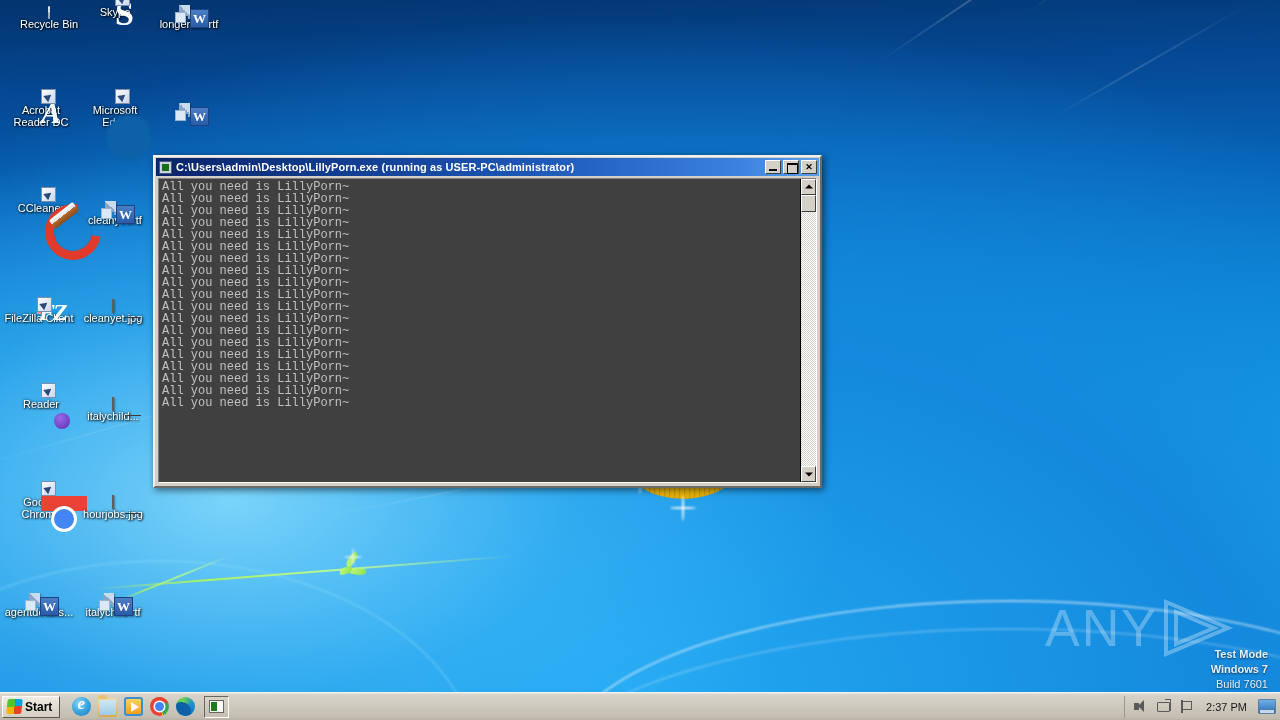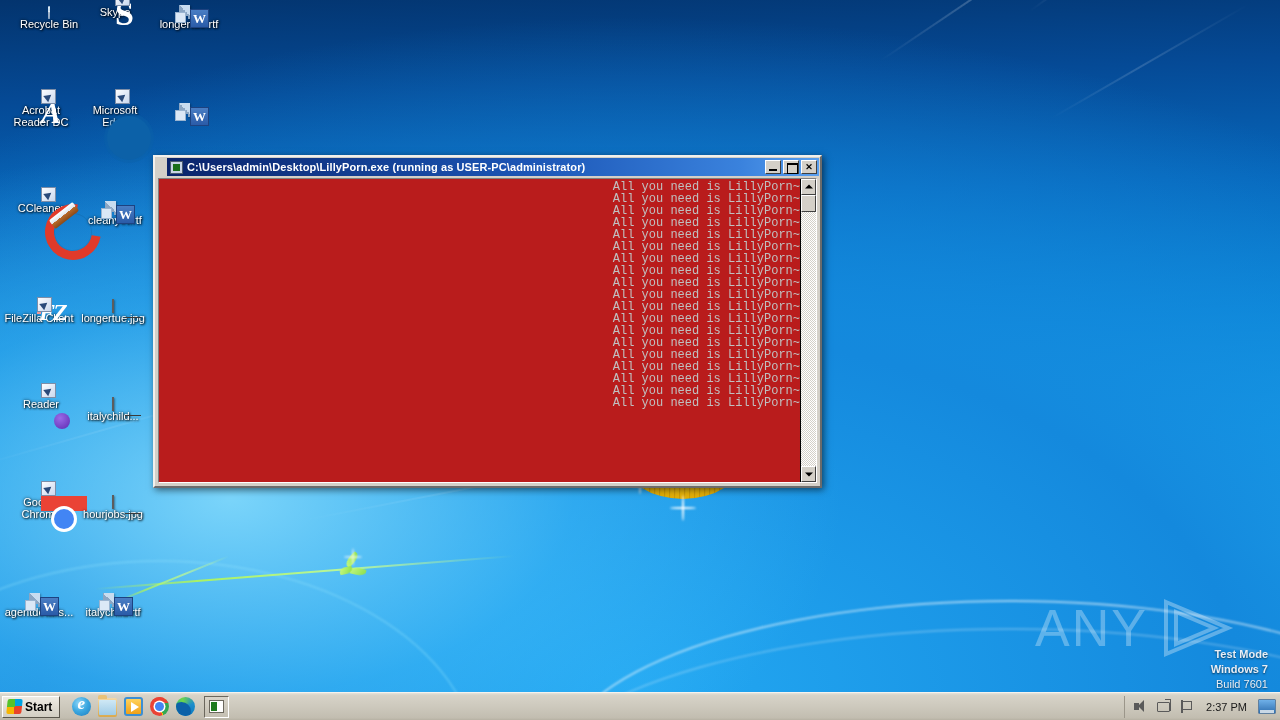--- a/index.html
+++ b/index.html
@@ -169,21 +169,21 @@
 
   
   #console-window{
     position:absolute; left:153px; top:155px; width:669px; height:333px;
     background:#d4d0c8;
     border:2px solid;
     border-color:#f2f0ec #6b6b6b #6b6b6b #f2f0ec;
     box-shadow:2px 2px 7px rgba(0,0,0,.55);
   }
   #titlebar{
-    height:18px; margin:1px 1px 0 12px;
+    height:18px; margin:1px 1px 0 1px;
     background:linear-gradient(90deg,#0a246a 0%,#1b55b5 55%,#3a82dd 88%,#5aa0ef 100%);
     display:flex; align-items:center; padding:0 2px 0 3px;
   }
   #title-icon{
     width:13px;height:13px; margin-right:4px; flex:0 0 auto;
     background:#c8d4e4; border:1px solid #4a5a70; position:relative;
   }
   #title-icon::after{ content:""; position:absolute; left:2px; top:2px; width:7px; height:7px; background:#1a6e1a;}
   #title-text{
     flex:1 1 auto; color:#fff; font-size:11px; font-weight:bold; white-space:nowrap; overflow:hidden;
@@ -197,21 +197,21 @@
   }
   .tbtn::after{ content:""; position:absolute; color:#000; font-size:9px; line-height:12px;
     left:0; right:0; text-align:center; font-family:"Liberation Sans",sans-serif;}
   .tbtn.min::after{ content:""; position:absolute; left:3px; bottom:2px; width:8px; height:2px; background:#000;}
   .tbtn.max::after{ content:""; position:absolute; left:3px; top:2px; width:9px; height:8px; border:1px solid #000; border-top-width:2px;}
   .tbtn.cls::after{ content:"✕"; font-size:9px; font-weight:bold;}
 
   #console-body{
     position:absolute; left:3px; top:21px; right:3px; bottom:3px;
     border:1px solid; border-color:#808080 #ffffff #ffffff #808080;
-    background:#b91c1c; display:flex;text-align:right;
+    background:#404040; display:flex;
   }
   #console-text{
     flex:1 1 auto; overflow:hidden;
     font-family:"Liberation Mono","DejaVu Sans Mono",monospace;
     font-size:12px; line-height:12px;
     color:#c0c0c0; padding:2px 0 0 3px; white-space:pre;
     letter-spacing:0px;
   }
   #console-text div{ height:12px;}
   #scrollbar{
@@ -233,21 +233,21 @@
     background-size:2px 2px; background-position:0 0,1px 1px; position:relative;}
   #sb-thumb{ position:absolute; left:0; top:0; width:100%; height:17px; background:#d4d0c8;
     border:1px solid; border-color:#ffffff #404040 #404040 #ffffff;}
 
   
   #anyrun{
     position:absolute; right:46px; bottom:62px;
     font-size:52px; font-weight:300; letter-spacing:2px;
     color:rgba(255,255,255,.30);
     font-family:"Liberation Sans",sans-serif;
-    display:flex; align-items:center; gap:12px; user-select:none;text-align:right;
+    display:flex; align-items:center; gap:2px; user-select:none;text-align:right;
   }
   #anyrun .tri{ position:relative; width:74px; height:60px; }
   #anyrun .tri svg{ position:absolute; left:0; top:0;}
 
   #testmode{
     position:absolute; right:12px; bottom:28px;
     text-align:right; color:#e8eef6; font-size:11px; line-height:15px;
     text-shadow:0 1px 2px rgba(0,0,0,.6);
     font-family:"Liberation Sans",sans-serif;
   }
@@ -359,21 +359,21 @@
 <div id="icons">
     <div class="dicon" style="left: 12px; top: 6px;"><span class="glyph"><span class="ic-recycle"></span></span><span class="lbl">Recycle Bin</span></div>
     <div class="dicon" style="left: 78px; top: 6px;"><span class="glyph"><span class="ic-skype"></span><span class="shortcut-arrow"></span></span><span class="lbl">Skype</span></div>
     <div class="dicon" style="left: 152px; top: 6px;"><span class="glyph"><span class="ic-doc"><span class="w">W</span><span class="sq"></span><span class="lines"></span></span></span><span class="lbl">longertue.rtf</span></div>
     <div class="dicon" style="left: 4px; top: 104px;"><span class="glyph"><span class="ic-acro"></span><span class="shortcut-arrow"></span></span><span class="lbl">Acrobat Reader DC</span></div>
     <div class="dicon" style="left: 78px; top: 104px;"><span class="glyph"><span class="ic-edge"></span><span class="shortcut-arrow"></span></span><span class="lbl">Microsoft Edge</span></div>
     <div class="dicon" style="left: 152px; top: 104px;"><span class="glyph"><span class="ic-doc"><span class="w">W</span><span class="sq"></span><span class="lines"></span></span></span><span class="lbl"></span></div>
     <div class="dicon" style="left: 4px; top: 202px;"><span class="glyph"><span class="ic-ccl"></span><span class="shortcut-arrow"></span></span><span class="lbl">CCleaner</span></div>
     <div class="dicon" style="left: 78px; top: 202px;"><span class="glyph"><span class="ic-doc"><span class="w">W</span><span class="sq"></span><span class="lines"></span></span></span><span class="lbl">cleanyet.rtf</span></div>
     <div class="dicon" style="left: 2px; top: 300px;"><span class="glyph"><span class="ic-fz"></span><span class="shortcut-arrow"></span></span><span class="lbl">FileZilla Client</span></div>
-    <div class="dicon" style="left: 76px; top: 300px;"><span class="glyph"><span class="ic-jpg"></span></span><span class="lbl">longertue.jpg</span></div>
+    <div class="dicon" style="left: 76px; top: 300px;"><span class="glyph"><span class="ic-jpg"></span></span><span class="lbl">cleanyet.jpg</span></div>
     <div class="dicon" style="left: 4px; top: 398px;"><span class="glyph"><span class="ic-ffx"></span><span class="shortcut-arrow"></span></span><span class="lbl">Reader</span></div>
     <div class="dicon" style="left: 76px; top: 398px;"><span class="glyph"><span class="ic-jpg"></span></span><span class="lbl">italychild...</span></div>
     <div class="dicon" style="left: 4px; top: 496px;"><span class="glyph"><span class="ic-chr"></span><span class="shortcut-arrow"></span></span><span class="lbl">Google Chrome</span></div>
     <div class="dicon" style="left: 76px; top: 496px;"><span class="glyph"><span class="ic-jpg"></span></span><span class="lbl">hourjobs.jpg</span></div>
     <div class="dicon" style="left: 2px; top: 594px;"><span class="glyph"><span class="ic-doc"><span class="w">W</span><span class="sq"></span><span class="lines"></span></span></span><span class="lbl">agentdetails...</span></div>
     <div class="dicon" style="left: 76px; top: 594px;"><span class="glyph"><span class="ic-doc"><span class="w">W</span><span class="sq"></span><span class="lines"></span></span></span><span class="lbl">italychild.rtf</span></div>
   </div>
 
 <div id="anyrun">
   <span>ANY</span>

